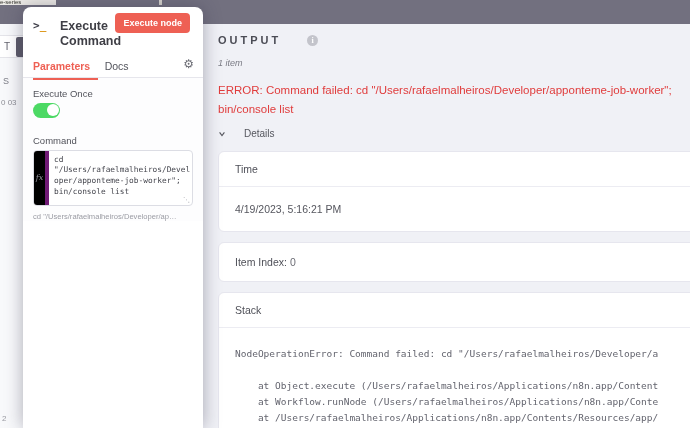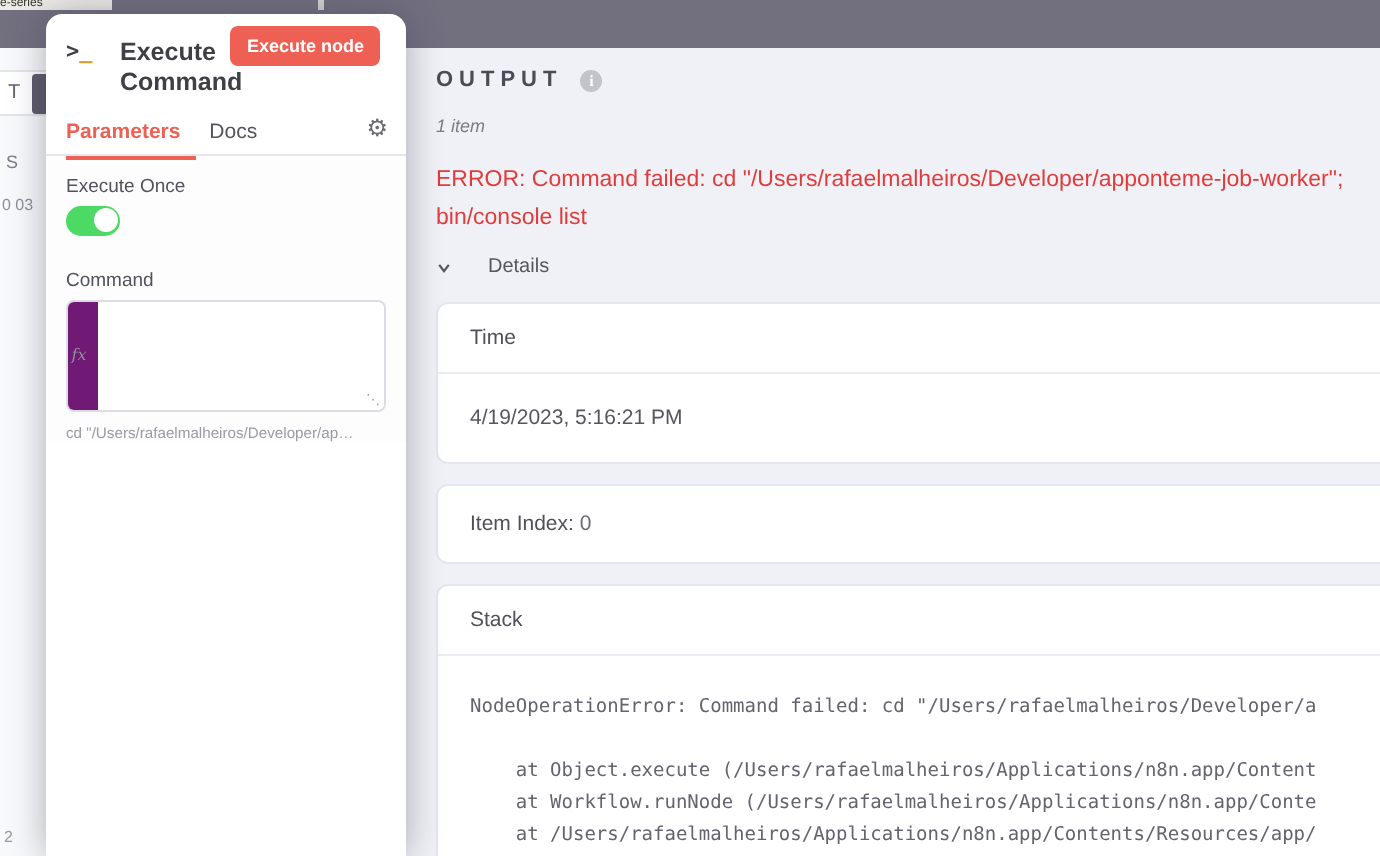--- a/index.html
+++ b/index.html
@@ -34,31 +34,31 @@
   .tabs { position:relative; margin-top:7px; padding:0 0 0 10px; border-bottom:1px solid #e6e6ec; height:22px; }
   .tab { display:inline-block; font-size:10.5px; height:22px; line-height:16px; cursor:pointer; }
   .tab.active { color:#ee6054; font-weight:600; border-bottom:2px solid #ee6054; padding:0 8px 4px 0; min-width:58px; }
   .tab.plain { color:#53545c; margin-left:2px; }
   .gear { position:absolute; right:9px; top:1px; font-size:12px; color:#6c6d75; cursor:pointer; }
   .panel-body { padding:10px 10px 0 10px; background:#fdfdfe; }
   .field-label { font-size:9.5px; color:#52535b; margin-bottom:4px; }
   .toggle { width:27px; height:15px; background:#4cd964; border-radius:8px; position:relative; cursor:pointer; margin-bottom:17px; }
   .toggle .knob { position:absolute; right:1.5px; top:1.5px; width:12px; height:12px; background:#ffffff; border-radius:50%; }
   .code-box { display:flex; border:1px solid #dcdde4; border-radius:4px; background:#ffffff; height:56px; position:relative; }
-  .fx-gutter { width:15px; background:#701a75; border-right:4px solid #701a75; border-radius:3px 0 0 3px;
+  .fx-gutter { width:15px; background:#000000; border-right:4px solid #701a75; border-radius:3px 0 0 3px;
     display:flex; align-items:center; justify-content:center; cursor:pointer;
     font-family:"DejaVu Serif", serif; font-style:italic; font-size:8px; color:#8f9099; }
   .code-text { flex:1; font-family:"DejaVu Sans Mono", monospace; font-size:7.8px; line-height:1.4;
     color:#45464e; padding:4px 4px 2px 5px; white-space:pre-wrap; overflow:hidden; }
   .resize-grip { position:absolute; right:2px; bottom:1px; font-size:7px; color:#9a9ba3; }
   .hint { margin-top:6px; font-size:7.6px; color:#9a9ba3; white-space:nowrap; overflow:hidden; }
 
   
   .output { position:absolute; left:203px; top:24px; width:487px; height:404px; background:#f0f1f6; padding:10px 0 0 15px; overflow:hidden; }
-  .out-header { display:flex; align-items:center; gap:9px; }
+  .out-header { display:flex; align-items:center; gap:26px; }
   .out-title { font-size:11px; font-weight:bold; letter-spacing:3px; color:#4b4c55; }
   .info-dot { width:11px; height:11px; border-radius:50%; background:#c3c4cb; color:#ffffff;
     font-size:8px; font-weight:bold; text-align:center; line-height:11px; font-family:"Liberation Serif", serif; cursor:pointer; }
   .items-count { margin-top:12px; font-size:9px; color:#7b7c85;font-style:italic; }
   .error-msg { margin-top:13px; max-width:463px; font-size:11.5px; font-weight:normal; color:#e03c3c; line-height:19px; }
   .details-row { margin-top:9px; display:flex; align-items:center; gap:18px; cursor:pointer; }
   .chev { width:8px; height:8px; display:inline-block; }
   .details-label { font-size:10px; color:#55565e; }
   .cards { margin-top:12px; margin-right:-10px; }
   .card { background:#ffffff; border:1px solid #e6e6ee; border-radius:6px; margin-bottom:10px; overflow:hidden; }
@@ -98,20 +98,24 @@
     <span class="gear">⚙</span>
   </div>
   <div class="panel-body">
     <div class="field-label">Execute Once</div>
     <div class="toggle">
         <span class="knob"></span>
       </div>
     <div class="field-label">Command</div>
     <div class="code-box">
       <span class="fx-gutter">fx</span>
+      <div class="code-text">cd
+"/Users/rafaelmalheiros/Devel
+oper/apponteme-job-worker";
+bin/console list</div>
       <span class="resize-grip">⋱</span>
     </div>
     <div class="hint">cd "/Users/rafaelmalheiros/Developer/ap…</div>
   </div>
 </div>
 
 <div class="output">
   <div class="out-header">
     <span class="out-title">OUTPUT</span>
     <span class="info-dot">i</span>

